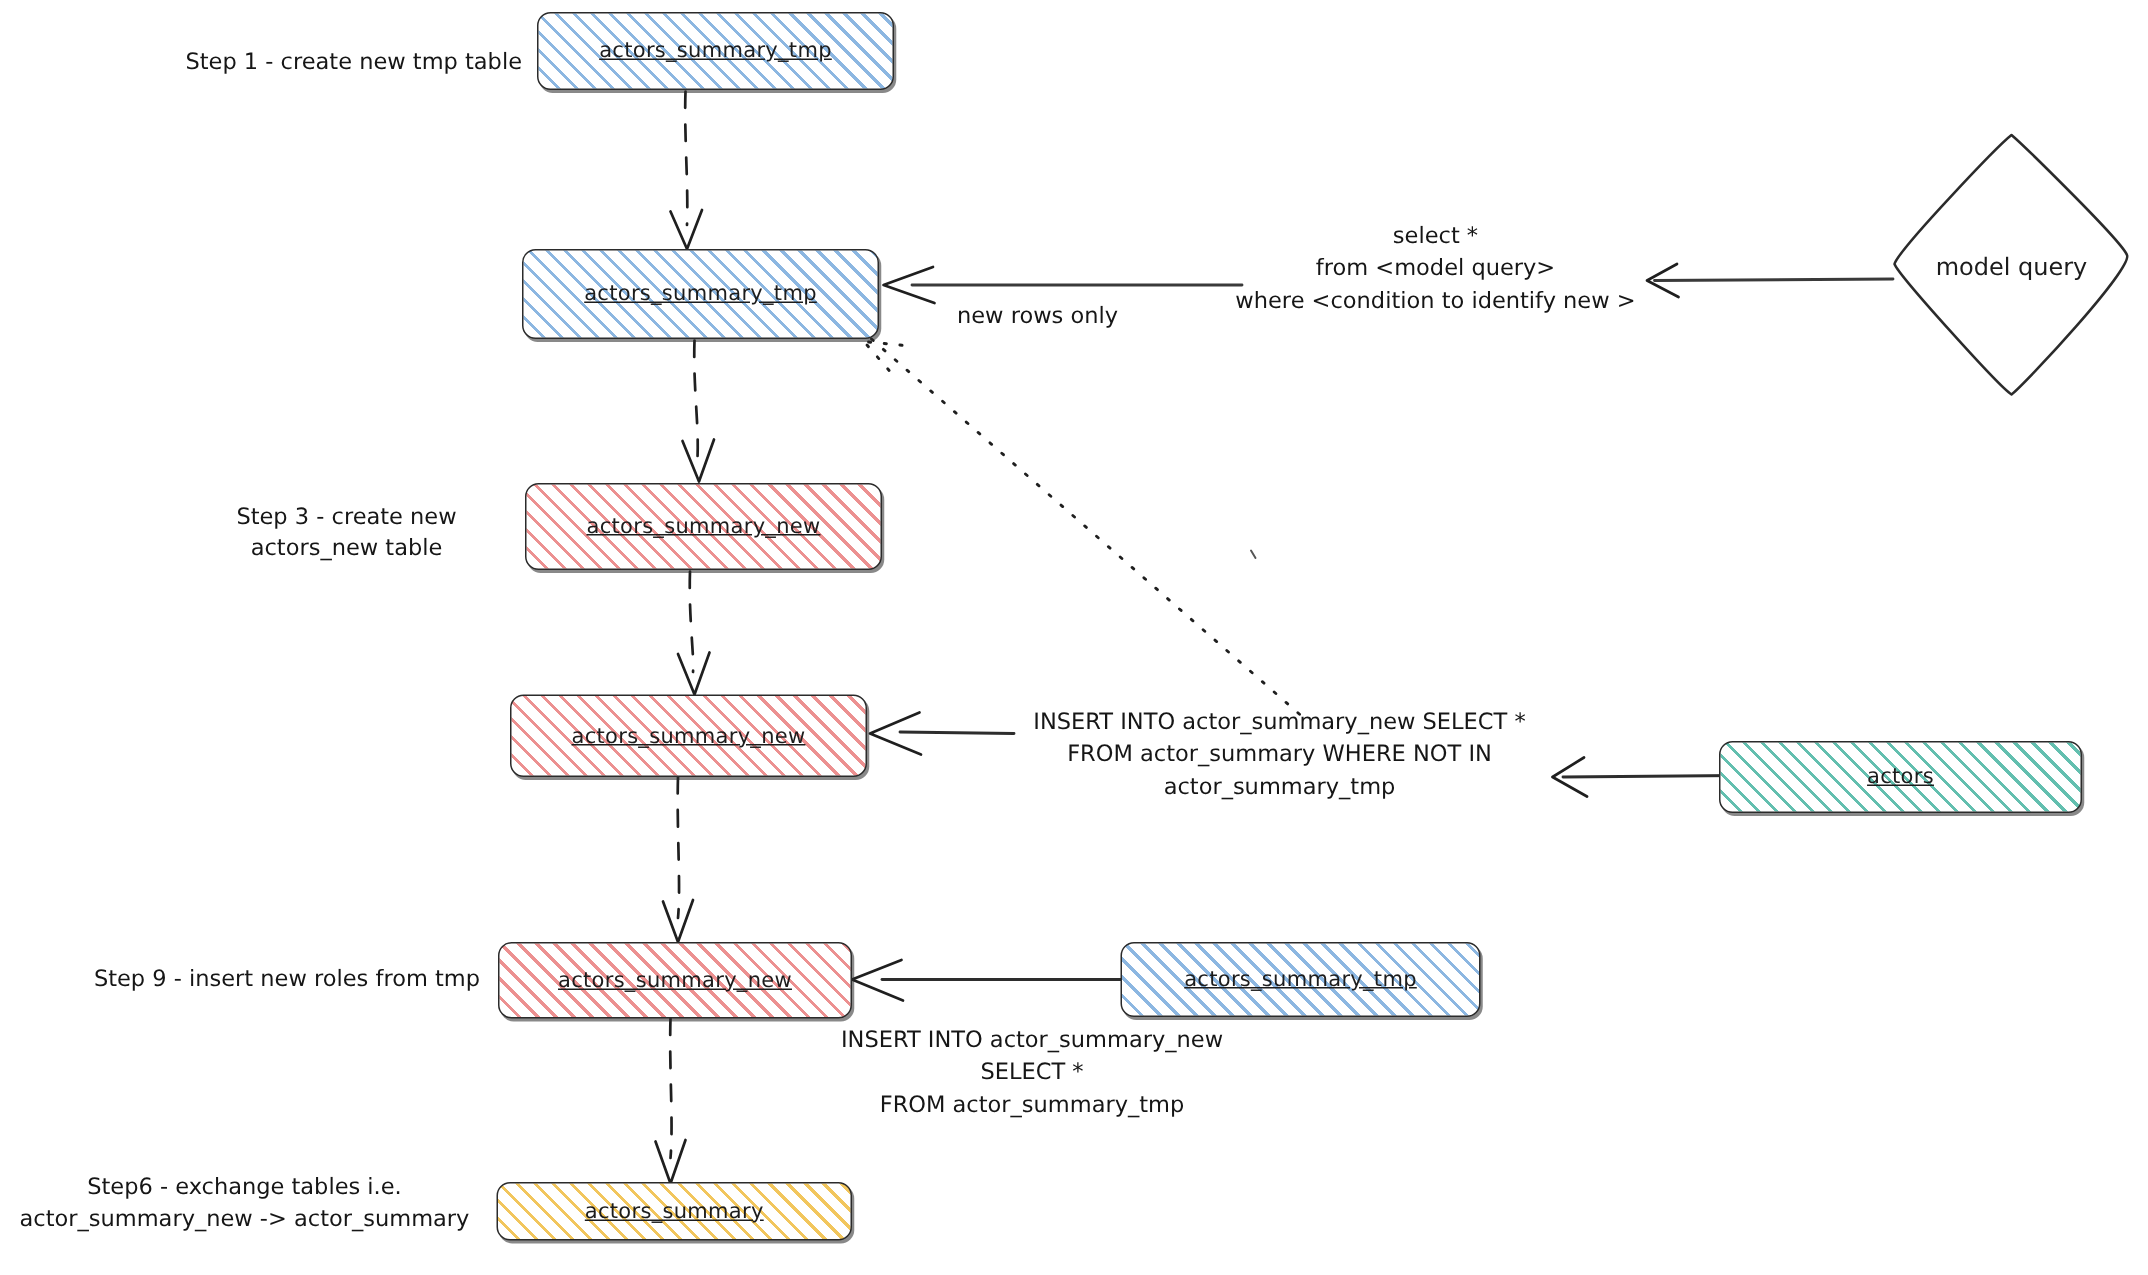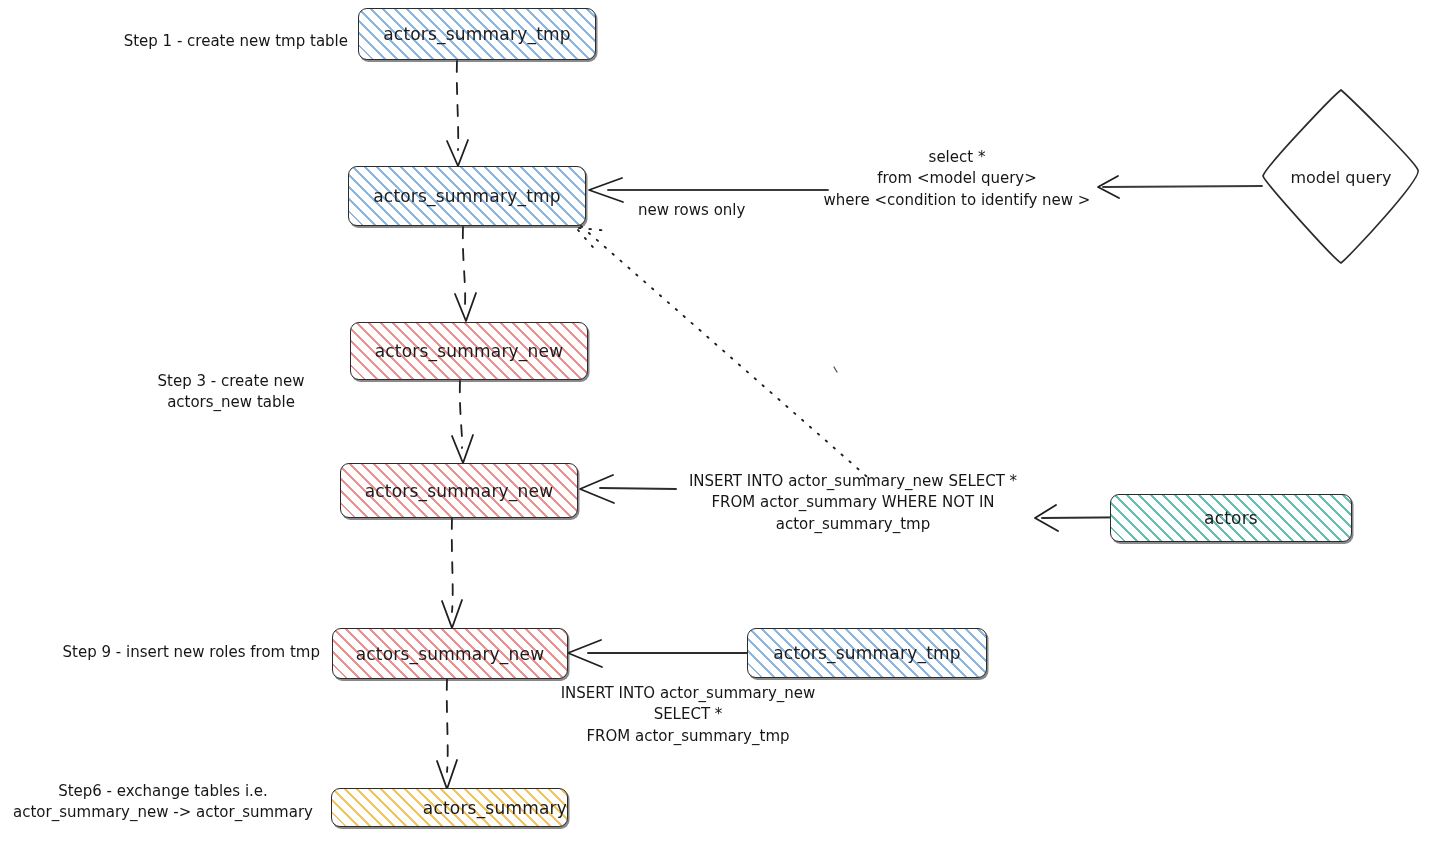--- a/index.html
+++ b/index.html
@@ -37,24 +37,25 @@
     border-radius: 9px;
     display: flex;
     align-items: center;
     justify-content: center;
     box-shadow: 1.5px 2px 0 rgba(40,40,40,.55);
   }
   .node .node-label {
     position: relative;
     z-index: 2;
     font-family: "DejaVu Sans", sans-serif;
-    font-size: 17px;
+    font-size: 14px;
     color: #1c1c1c;
     letter-spacing: .2px;
     white-space: nowrap;
+    text-decoration: underline;
   }
   .node.blue {
     background-color: #ffffff;
     background-image: repeating-linear-gradient(
         45deg,
         rgba(120,170,220,0.85) 0px,
         rgba(120,170,220,0.85) 2.1px,
         rgba(255,255,255,0) 2.1px,
         rgba(255,255,255,0) 8.5px);
   }
@@ -203,40 +204,40 @@
   </div>
 
   <div class="node red" style="left:340px; top:463px; width:238px; height:55px;">
     <span class="node-label">actors_summary_new</span>
   </div>
 
   <div class="node red" style="left:332px; top:628px; width:236px; height:51px;">
     <span class="node-label">actors_summary_new</span>
   </div>
 
-  <div class="node yellow" style="left:331px; top:788px; width:237px; height:39px;justify-content:flex-end;">
+  <div class="node yellow" style="left:331px; top:788px; width:237px; height:39px;">
     <span class="node-label">actors_summary</span>
   </div>
 
-  <div class="node green" style="left:1110px; top:494px; width:242px; height:48px;">
+  <div class="node green" style="left:1146px; top:494px; width:242px; height:48px;">
     <span class="node-label">actors</span>
   </div>
 
   <div class="node blue" style="left:747px; top:628px; width:240px; height:50px;">
     <span class="node-label">actors_summary_tmp</span>
   </div>
 
   <div class="diamond" style="left:1263px; top:90px; width:156px; height:174px;">
     <span class="diamond-label">model query</span>
   </div>
 
   <div class="ann right" style="left:60px; top:31px; width:288px;">Step 1 - create new tmp table</div>
 
 
-  <div class="ann center" style="left:120px; top:334px; width:222px;margin-top:37px;">Step 3 - create new
+  <div class="ann center" style="left:120px; top:334px; width:222px;">Step 3 - create new
 actors_new table</div>
 
 
   <div class="ann right" style="left:20px; top:642px; width:300px;">Step 9 - insert new roles from tmp</div>
 
   <div class="ann center" style="left:2px; top:781px; width:322px;">Step6 - exchange tables i.e.
 actor_summary_new -&gt; actor_summary</div>
 
   <div class="ann left" style="left:638px; top:200px; width:180px;">new rows only</div>
 

